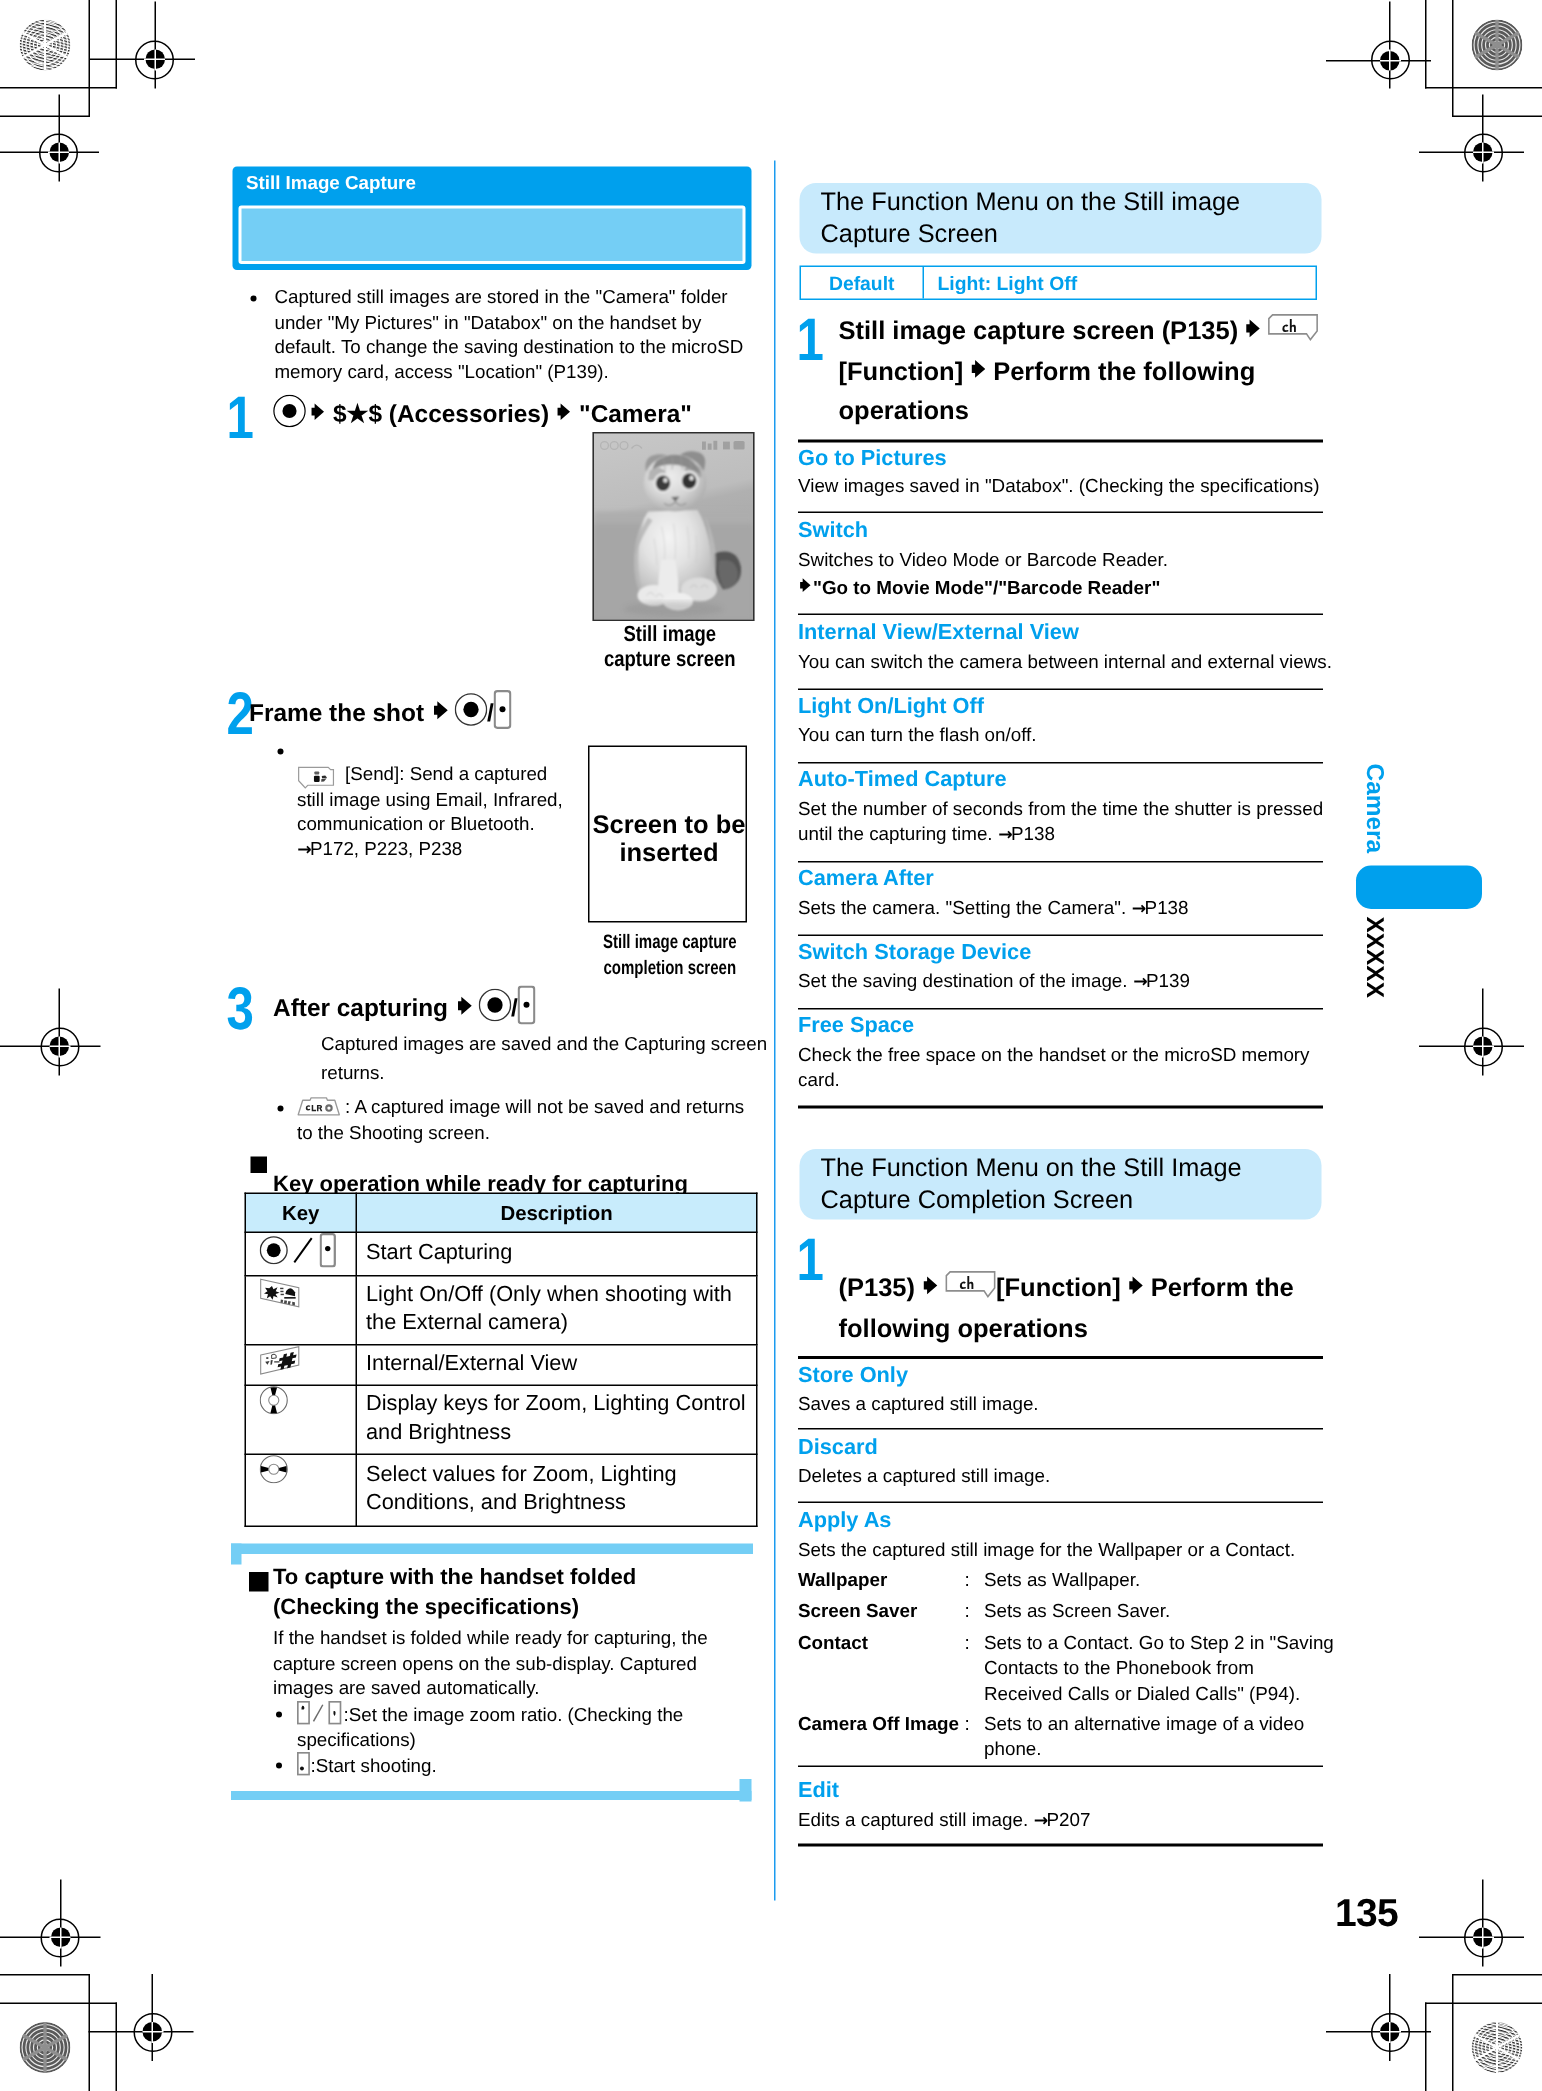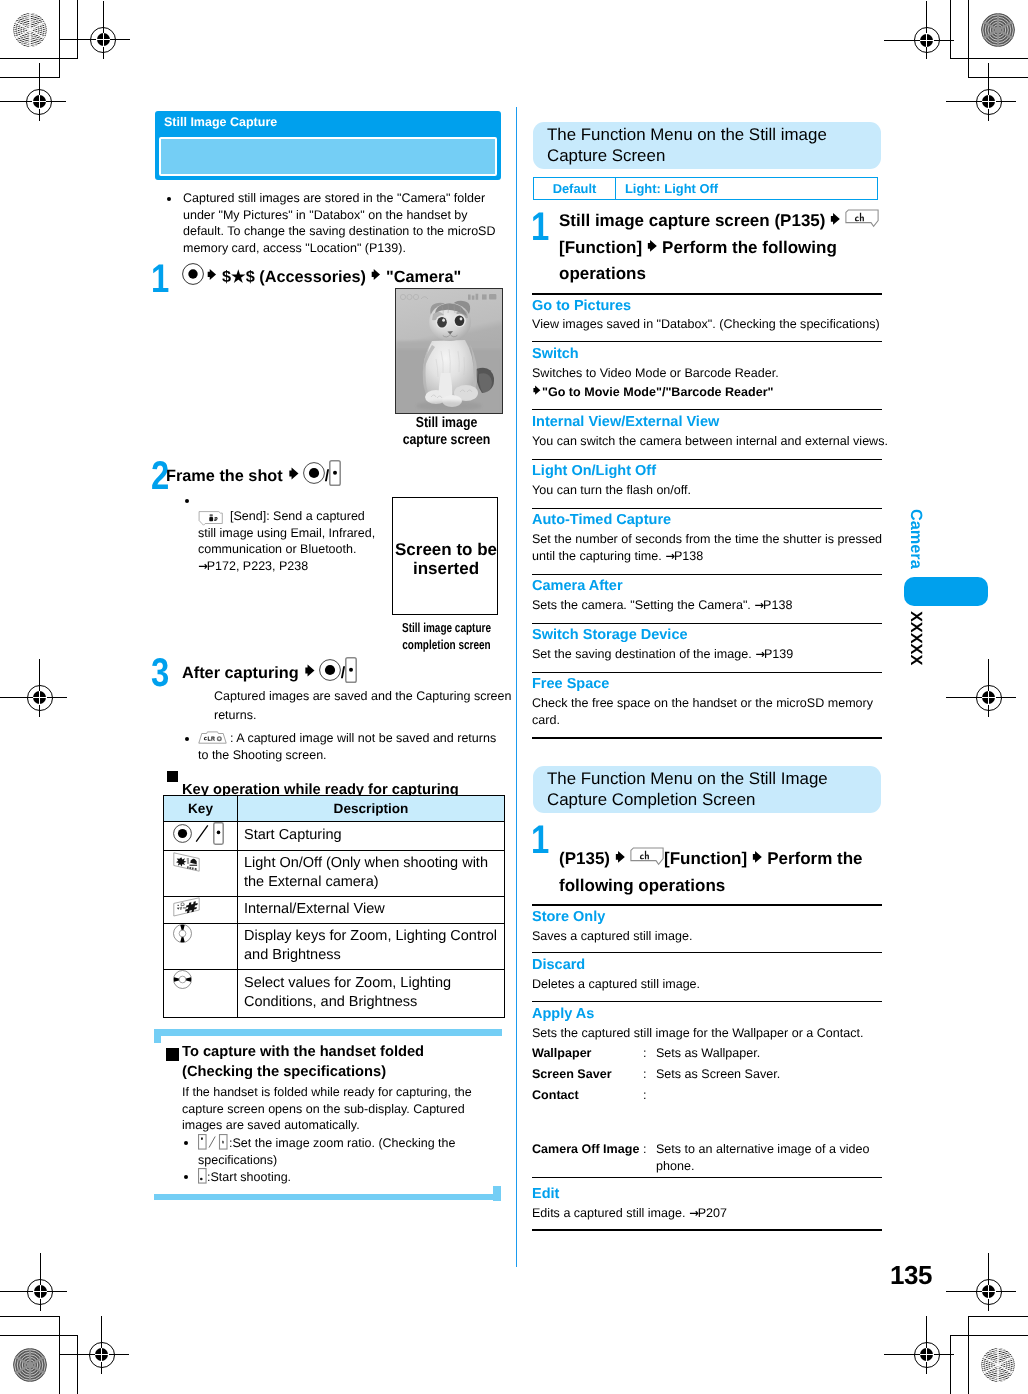--- a/index.html
+++ b/index.html
@@ -708,20 +708,21 @@
 <div class="fbody bodyb" style="left:532px;top:1045px;">Wallpaper</div>
 <div class="fbody" style="left:643px;top:1045px;">:</div>
 <div class="fbody" style="left:656px;top:1045px;width:245px;">Sets as Wallpaper.</div>
 
 <div class="fbody bodyb" style="left:532px;top:1066px;">Screen Saver</div>
 <div class="fbody" style="left:643px;top:1066px;">:</div>
 <div class="fbody" style="left:656px;top:1066px;width:245px;">Sets as Screen Saver.</div>
 
 <div class="fbody bodyb" style="left:532px;top:1087px;">Contact</div>
 <div class="fbody" style="left:643px;top:1087px;">:</div>
+<div class="fbody" style="left:656px;top:1087px;width:234.5px;">Sets to a Contact. Go to Step 2 in "Saving Contacts to the Phonebook from Received Calls or Dialed Calls" (P94).</div>
 
 <div class="fbody bodyb" style="left:532px;top:1141px;">Camera Off Image</div>
 <div class="fbody" style="left:643px;top:1141px;">:</div>
 <div class="fbody" style="left:656px;top:1141px;width:245px;">Sets to an alternative image of a video phone.</div>
 
 <div class="frule" style="left:532px;top:1177px;width:350px;height:1.3px;"></div>
 <div class="ftitle" style="left:532px;top:1186px;">Edit</div>
 <div class="fbody" style="left:532px;top:1205px;width:362px;">Edits a captured still image. <span class="arrowfont">→</span>P207</div>
 <div class="frule" style="left:532px;top:1229px;width:350px;height:2.2px;"></div>
 

